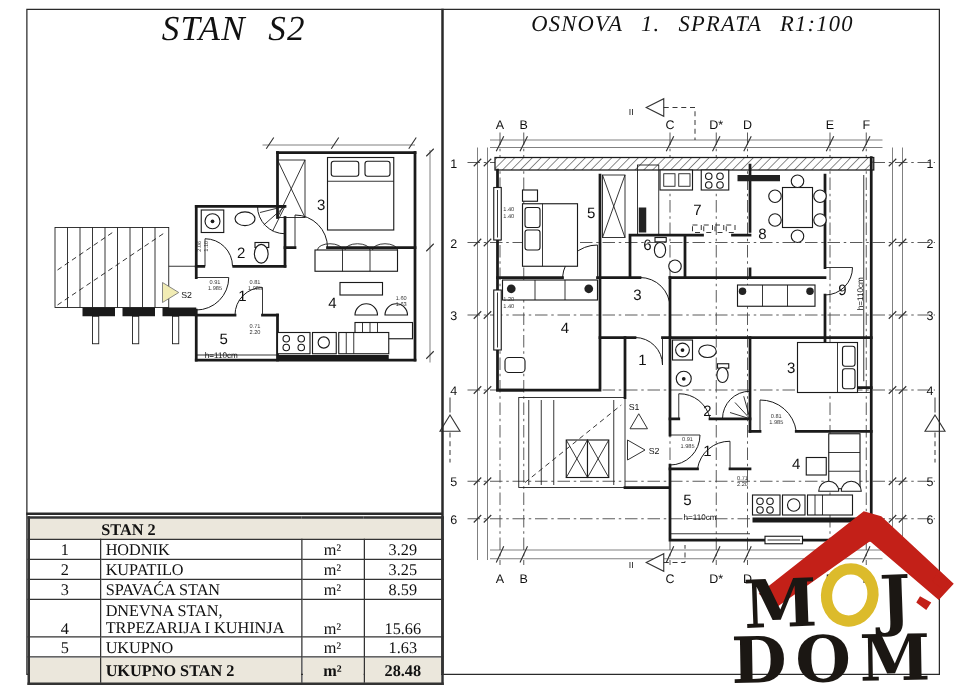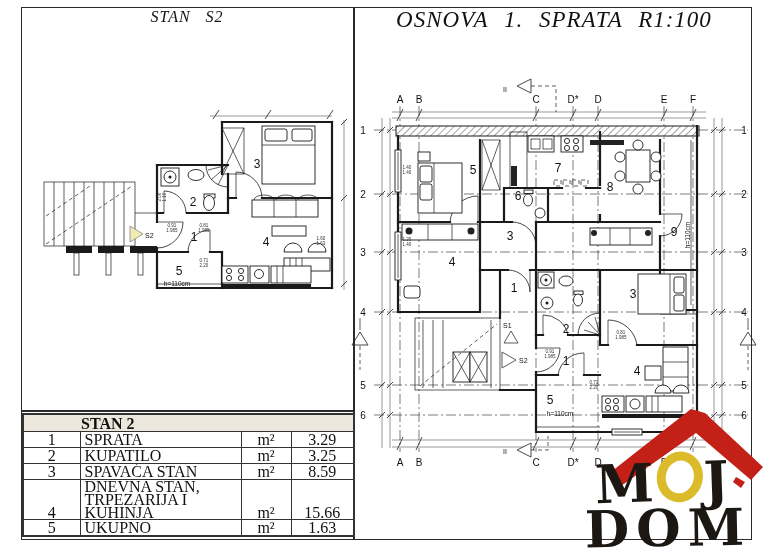--- a/index.html
+++ b/index.html
@@ -3,39 +3,39 @@
 <meta charset="utf-8">
 <style>
   html,body{margin:0;padding:0;background:#fff;}
   .page{position:relative;width:772px;height:557px;background:#fff;overflow:hidden;
         font-family:"Liberation Sans",sans-serif;color:#1a1a1a;}
   .frame{position:absolute;left:21px;top:7px;width:729px;height:531px;border:1.5px solid #2a2a2a;}
   .divider{position:absolute;left:353px;top:7px;width:2px;height:532px;background:#2a2a2a;}
   .leftbox-bottom{position:absolute;left:21px;top:410px;width:333px;height:1.5px;background:#2a2a2a;}
   .title{position:absolute;font-family:"Liberation Serif",serif;font-style:italic;color:#111;
          text-align:center;white-space:nowrap;}
-  .title-left{left:21px;top:8px;width:332px;font-size:16px;letter-spacing:1px;word-spacing:10px;}
-  .title-right{left:356px;top:7px;width:396px;font-size:23px;letter-spacing:1px;word-spacing:9px;line-height:25px;}
+  .title-left{left:21px;top:8px;width:332px;font-size:28px;letter-spacing:1px;word-spacing:10px;}
+  .title-right{left:356px;top:7px;width:396px;font-size:18px;letter-spacing:1px;word-spacing:9px;line-height:25px;}
   svg.draw{position:absolute;left:0;top:0;}
   .w{stroke:#1a1a1a;stroke-width:2.2;fill:none;stroke-linecap:square;}
   .t{stroke:#1a1a1a;stroke-width:0.7;fill:none;}
   .furn{stroke:#1a1a1a;stroke-width:0.9;fill:#fff;}
   .arc{stroke:#1a1a1a;stroke-width:0.8;fill:none;}
   .dim{stroke:#555;stroke-width:0.6;fill:none;}
   .dimtick{stroke:#333;stroke-width:0.9;fill:none;}
   .grid{stroke:#444;stroke-width:0.7;fill:none;stroke-dasharray:10 3 2 3;}
   .dash{stroke:#1a1a1a;stroke-width:0.7;fill:none;stroke-dasharray:4 3;}
   .rm{font:12px "Liberation Sans",sans-serif;fill:#111;text-anchor:middle;}
   .glbl{font:10px "Liberation Sans",sans-serif;fill:#111;text-anchor:middle;}
   .sm{font:7px "Liberation Sans",sans-serif;fill:#111;}
   .tiny{font:4.5px "Liberation Sans",sans-serif;fill:#333;text-anchor:middle;}
   .hlbl{font:6.5px "Liberation Sans",sans-serif;fill:#111;text-anchor:middle;}
   
   table.area{position:absolute;left:22px;top:413px;width:331px;border-collapse:collapse;
-             font-family:"Liberation Serif",serif;font-size:16px;color:#111;table-layout:fixed;}
+             font-family:"Liberation Serif",serif;font-size:13px;color:#111;table-layout:fixed;}
   .area td{border:1px solid #333;padding:0 4px;line-height:13px;overflow:hidden;}
   .area tr.hdr td{background:#ebe7dc;font-weight:bold;height:16px;padding-left:57px;}
   .area tr.r td{height:15px;}
   .area tr.r4 td{height:29px;}
   .area tr.tot td{background:#ebe7dc;font-weight:bold;height:20px;}
   .area td.c{text-align:center;}
   .area{border:2px solid #333;}
   
   .logo{position:absolute;left:583px;top:403px;width:189px;height:154px;}
   .logo svg{position:absolute;left:0;top:0;}
@@ -392,21 +392,21 @@
         <col style="width:161px">
         <col style="width:50px">
         <col style="width:63px">
       </colgroup>
     <tbody>
         <tr class="hdr">
       <td colspan="4">STAN 2</td>
     </tr>
     <tr class="r">
       <td class="c">1</td>
-      <td>SPRATA</td>
+      <td>HODNIK</td>
       <td class="c">m²</td>
       <td class="c">3.29</td>
     </tr>
     <tr class="r">
       <td class="c">2</td>
       <td>KUPATILO</td>
       <td class="c">m²</td>
       <td class="c">3.25</td>
     </tr>
     <tr class="r">
@@ -419,20 +419,26 @@
       <td class="c" style="vertical-align:bottom">4</td>
       <td>DNEVNA STAN, TRPEZARIJA I KUHINJA</td>
       <td class="c" style="vertical-align:bottom">m²</td>
       <td class="c" style="vertical-align:bottom">15.66</td>
     </tr>
     <tr class="r">
       <td class="c">5</td>
       <td>UKUPNO</td>
       <td class="c">m²</td>
       <td class="c">1.63</td>
+    </tr>
+    <tr class="tot">
+      <td></td>
+      <td>UKUPNO STAN 2</td>
+      <td class="c">m²</td>
+      <td class="c">28.48</td>
     </tr>
   </tbody>
     </table>
 
   <div class="logo">
     <svg width="189" height="154" viewBox="0 0 189 154">
       <polygon points="24,72 108,6 122,10 180,64 168,77 113,30 38,83" fill="#c32018"></polygon>
       <polygon points="166,57 176,63 172,69 163,62" fill="#c32018"></polygon>
       <polygon points="153,74 162,79 158,85 150,79" fill="#c32018"></polygon>
     </svg>

